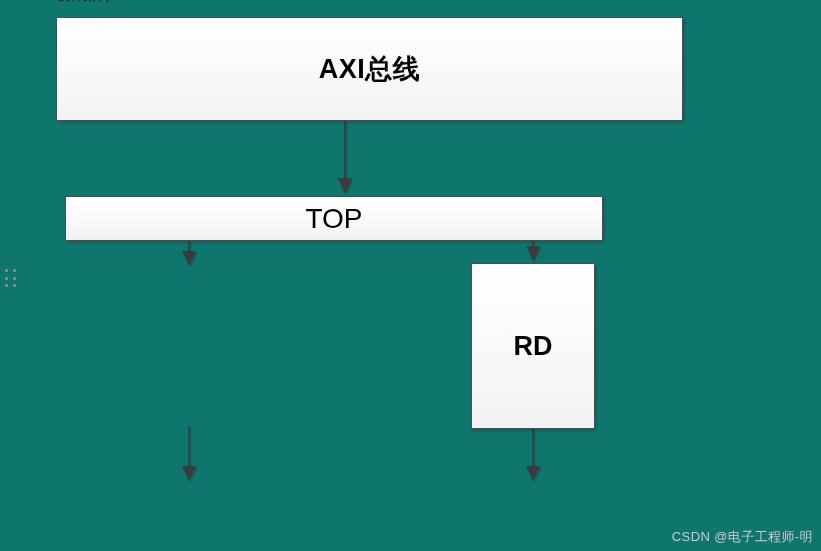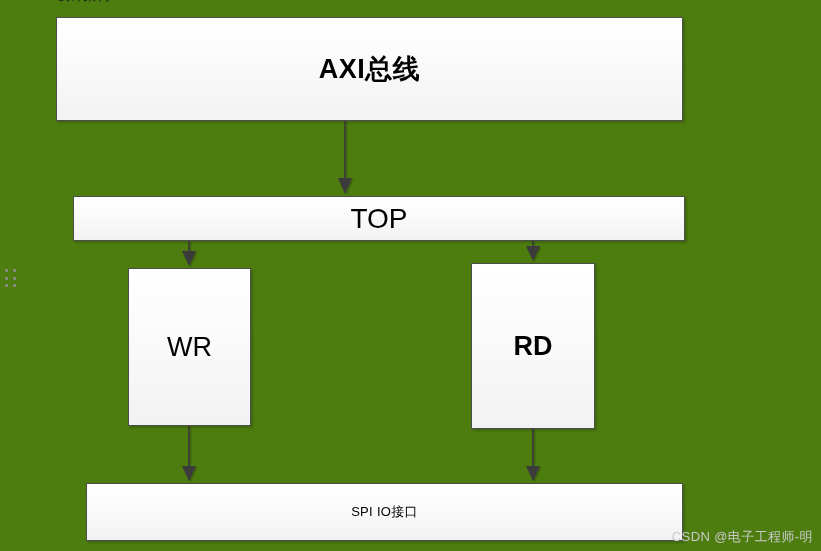--- a/index.html
+++ b/index.html
@@ -9,21 +9,21 @@
     background: #ffffff;
   }
   body {
     font-family: "Liberation Sans", "DejaVu Sans", sans-serif;
     -webkit-font-smoothing: antialiased;
   }
   #canvas {
     position: relative;
     width: 821px;
     height: 551px;
-    background: #4d7c0f;
+    background: #0f766e;
     overflow: hidden;
   }
 
   
   .top-caption {
     position: absolute;
     left: 57px;
     top: -11px;
     font-size: 13px;
     color: #1b1b1b;
@@ -52,25 +52,24 @@
     width: 627px;
     height: 104px;
     font-size: 27px;
     font-weight: bold;
     letter-spacing: 0.5px;
   }
 
   .box-top {
     left: 65px;
     top: 196px;
-    width: 612px;
+    width: 538px;
     height: 45px;
     font-size: 28px;
     font-weight: normal;
-    margin-left: 8px;
   }
 
   .box-wr {
     left: 128px;
     top: 268px;
     width: 123px;
     height: 158px;
     font-size: 27px;
     font-weight: normal;
   }
@@ -180,31 +179,25 @@
   </svg>
 
   <div class="box box-axi">
     <span>AXI总线</span>
   </div>
 
   <div class="box box-top">
     <span>TOP</span>
   </div>
 
-  <div class="box box-wr">
-    <span>WR</span>
-  </div>
 
   <div class="box box-rd">
     <span>RD</span>
   </div>
 
-  <div class="box box-spi">
-    <span>SPI IO接口</span>
-  </div>
 
   <div class="drag-handle">
     <i></i>
     <i></i>
     <i></i>
     <i></i>
     <i></i>
     <i></i>
   </div>
 

